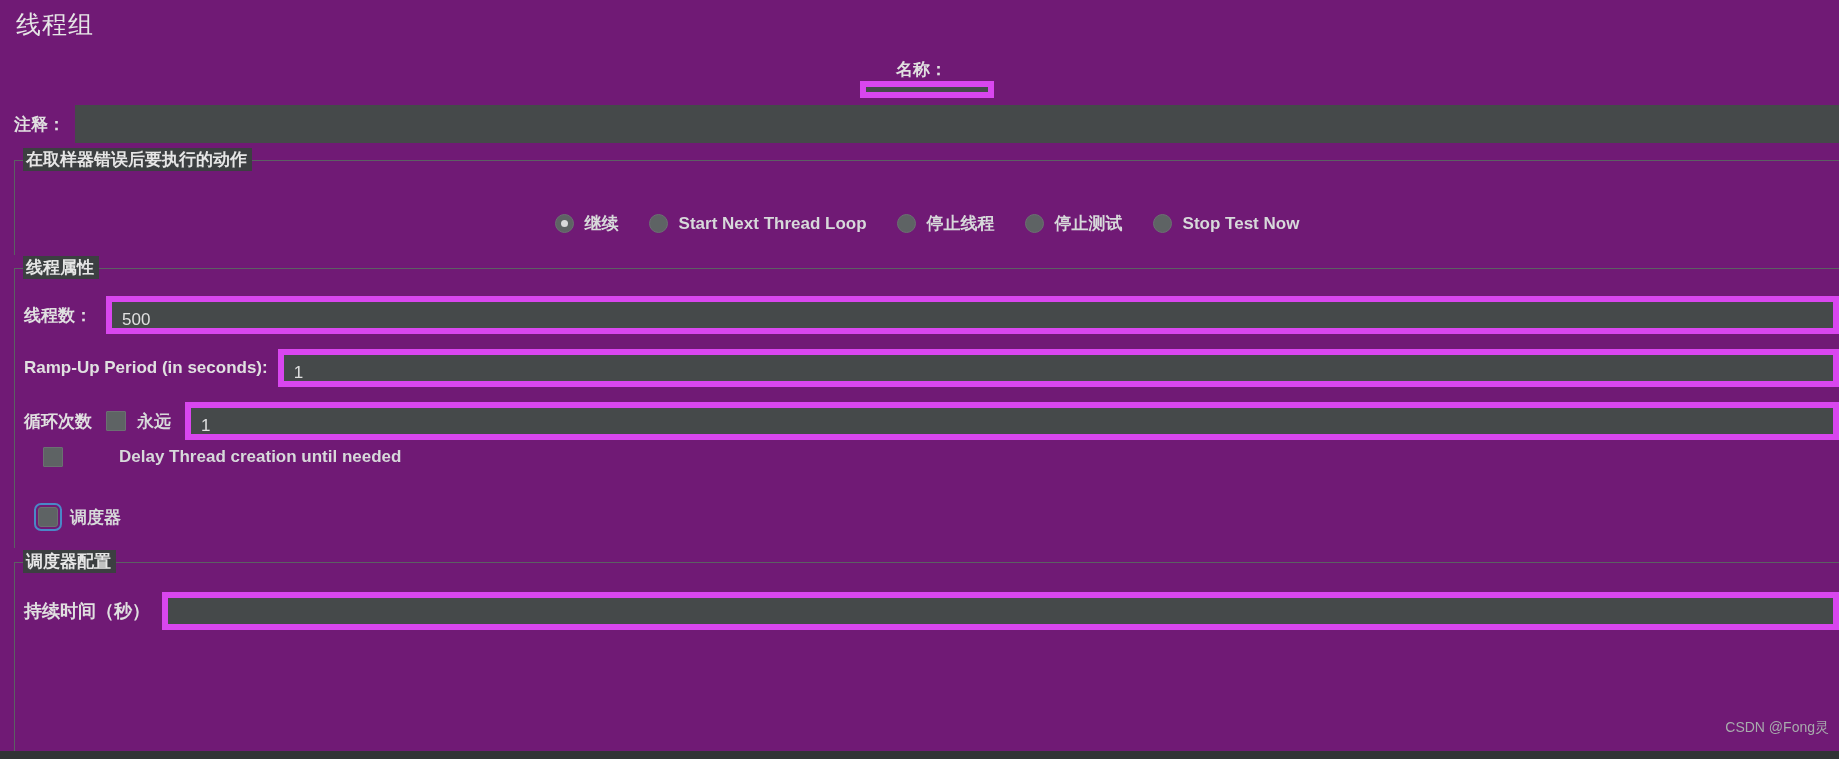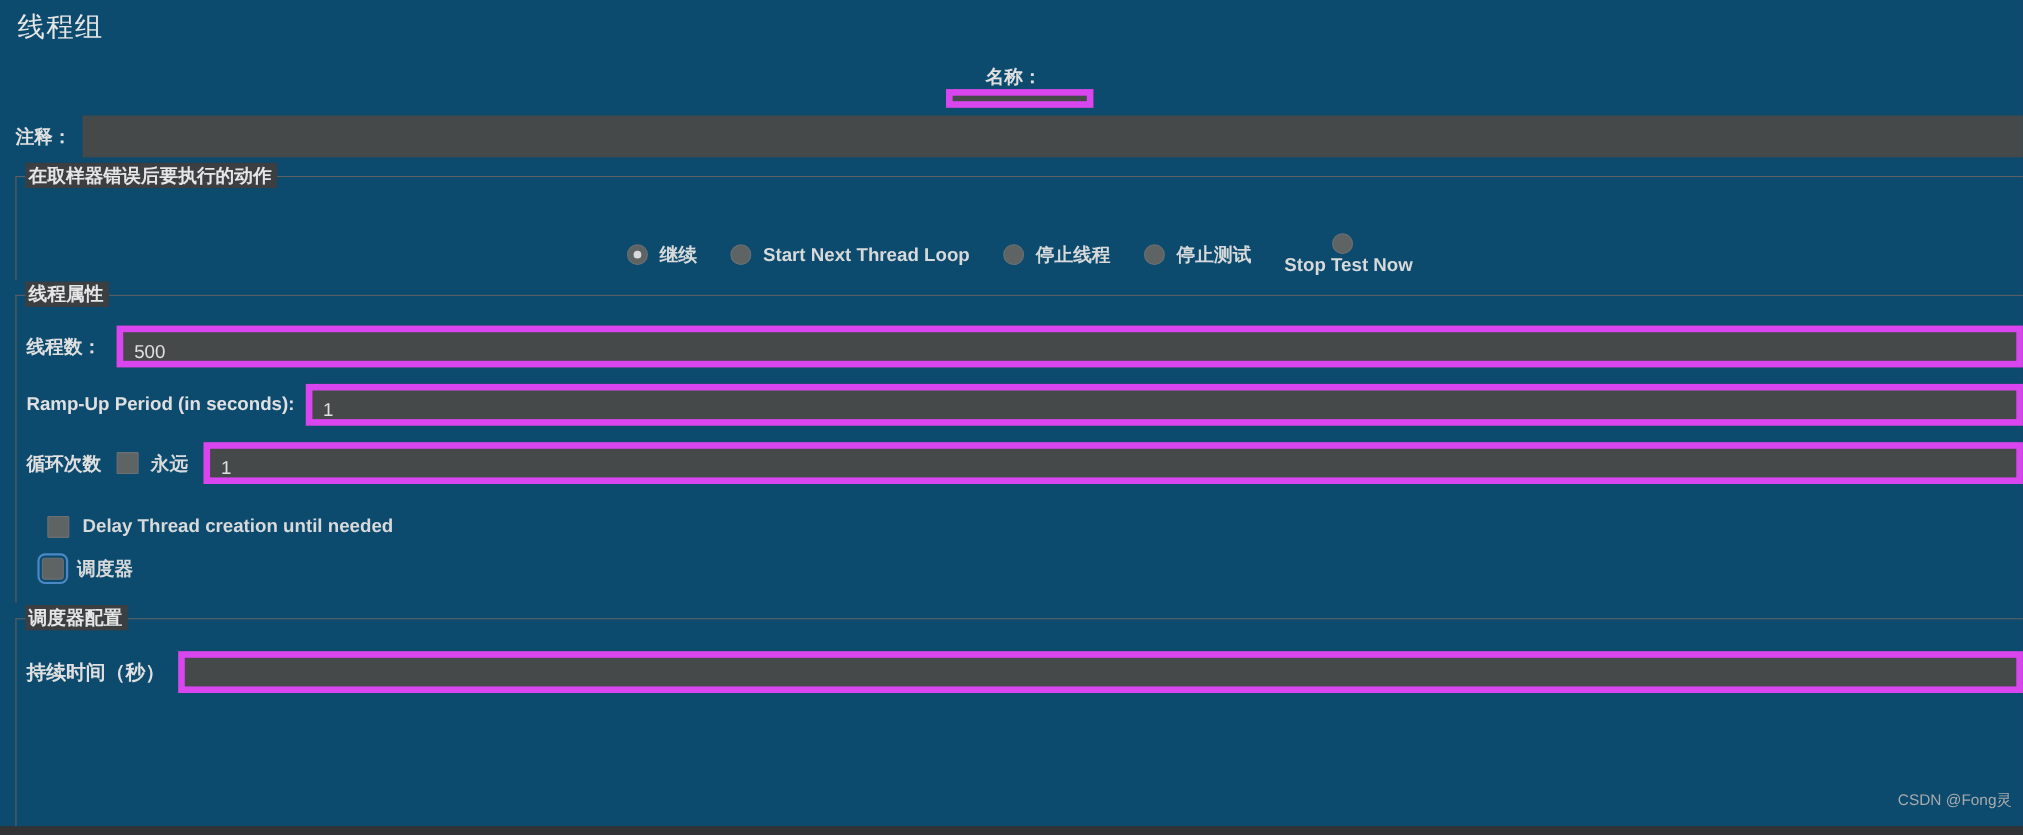--- a/index.html
+++ b/index.html
@@ -6,21 +6,21 @@
   html, body {
     margin: 0; padding: 0;
     width: 1839px; height: 759px;
     background: #3c3f41;
     font-family: "Liberation Sans", sans-serif;
     overflow: hidden;
   }
   .panel {
     position: relative;
     width: 1839px; height: 759px;
-    background: #0c4a6e;
+    background: #701a75;
     color: #d8d8d8;
   }
 
   
   .title {
     position: absolute;
     left: 16px; top: 8px;
     font-size: 25px;
     color: #e6e6e6;
     letter-spacing: 1px;
@@ -97,21 +97,21 @@
   }
 
   .radio {
     display: flex;
     align-items: center;
     margin-right: 30px;
     white-space: nowrap;
     cursor: default;
     margin-top: 15px;
   }
-  .radio:last-child { margin-right: 0; flex-direction: column; }
+  .radio:last-child { margin-right: 0; }
   .radio .dot {
     width: 19px; height: 19px;
     border-radius: 50%;
     background: #5e6364;
     border: 1px solid #6b7072;
     margin-right: 11px;
     position: relative;
     flex: 0 0 auto;
   }
   .radio.checked .dot::after {
@@ -142,21 +142,21 @@
   .prop-row .plabel {
     font-size: 17px;
     font-weight: bold;
     color: #e0e0e0;
     white-space: nowrap;
     flex: 0 0 auto;
   }
   #row-threads   { top: 26px; }
   #row-rampup    { top: 79px; }
   #row-loop      { top: 132px; }
-  #row-delay     { top: 194px; height: 32px; }
+  #row-delay     { top: 172px; height: 32px; gap: 44px; }
   #row-scheduler { top: 232px; height: 32px; }
 
   #row-threads .plabel { margin-right: 14px; }
   #row-rampup  .plabel { margin-right: 10px; }
   #row-loop    .plabel { margin-right: 14px; }
 
   .checkbox {
     width: 20px; height: 20px;
     background: #5e6364;
     border: 1px solid #6b7072;

